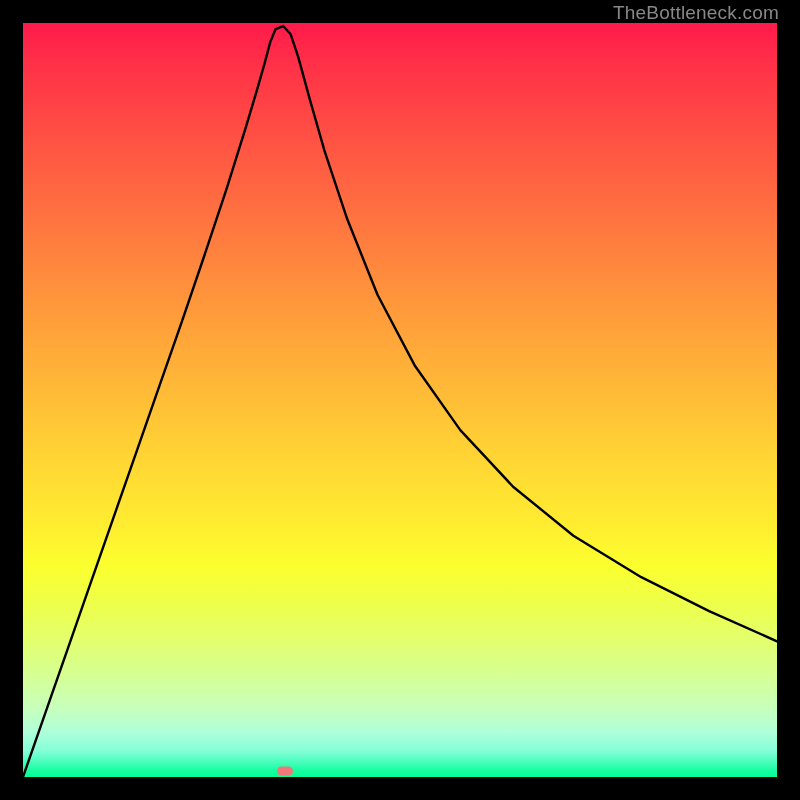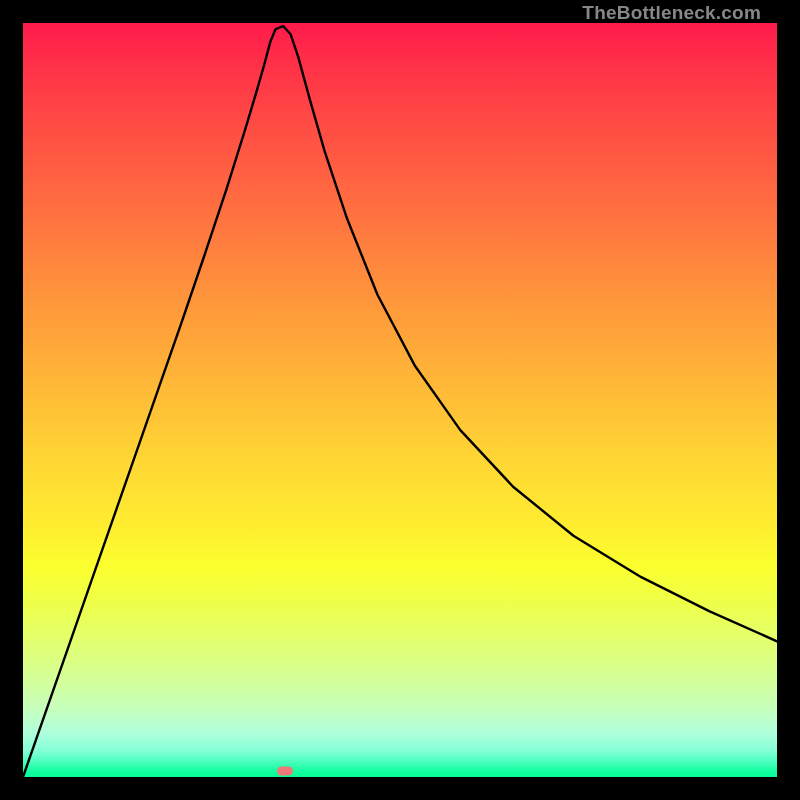--- a/index.html
+++ b/index.html
@@ -53,24 +53,24 @@
     position: absolute;
     width: 16px;
     height: 9px;
     background: #f17878;
     border-radius: 5px;
     transform: translate(-50%, -50%);
   }
   .watermark {
     position: absolute;
     top: 2px;
-    right: 39px;
+    right: 21px;
     font-family: Arial, "Helvetica Neue", Helvetica, sans-serif;
     font-size: 19px;
-    font-weight: 700;
+    font-weight: 400;
     color: #878787;
     letter-spacing: 0.2px;
   }
 </style>
 </head>
 <body>
 
 <div class="watermark">TheBottleneck.com</div>
 
 <div class="frame">

